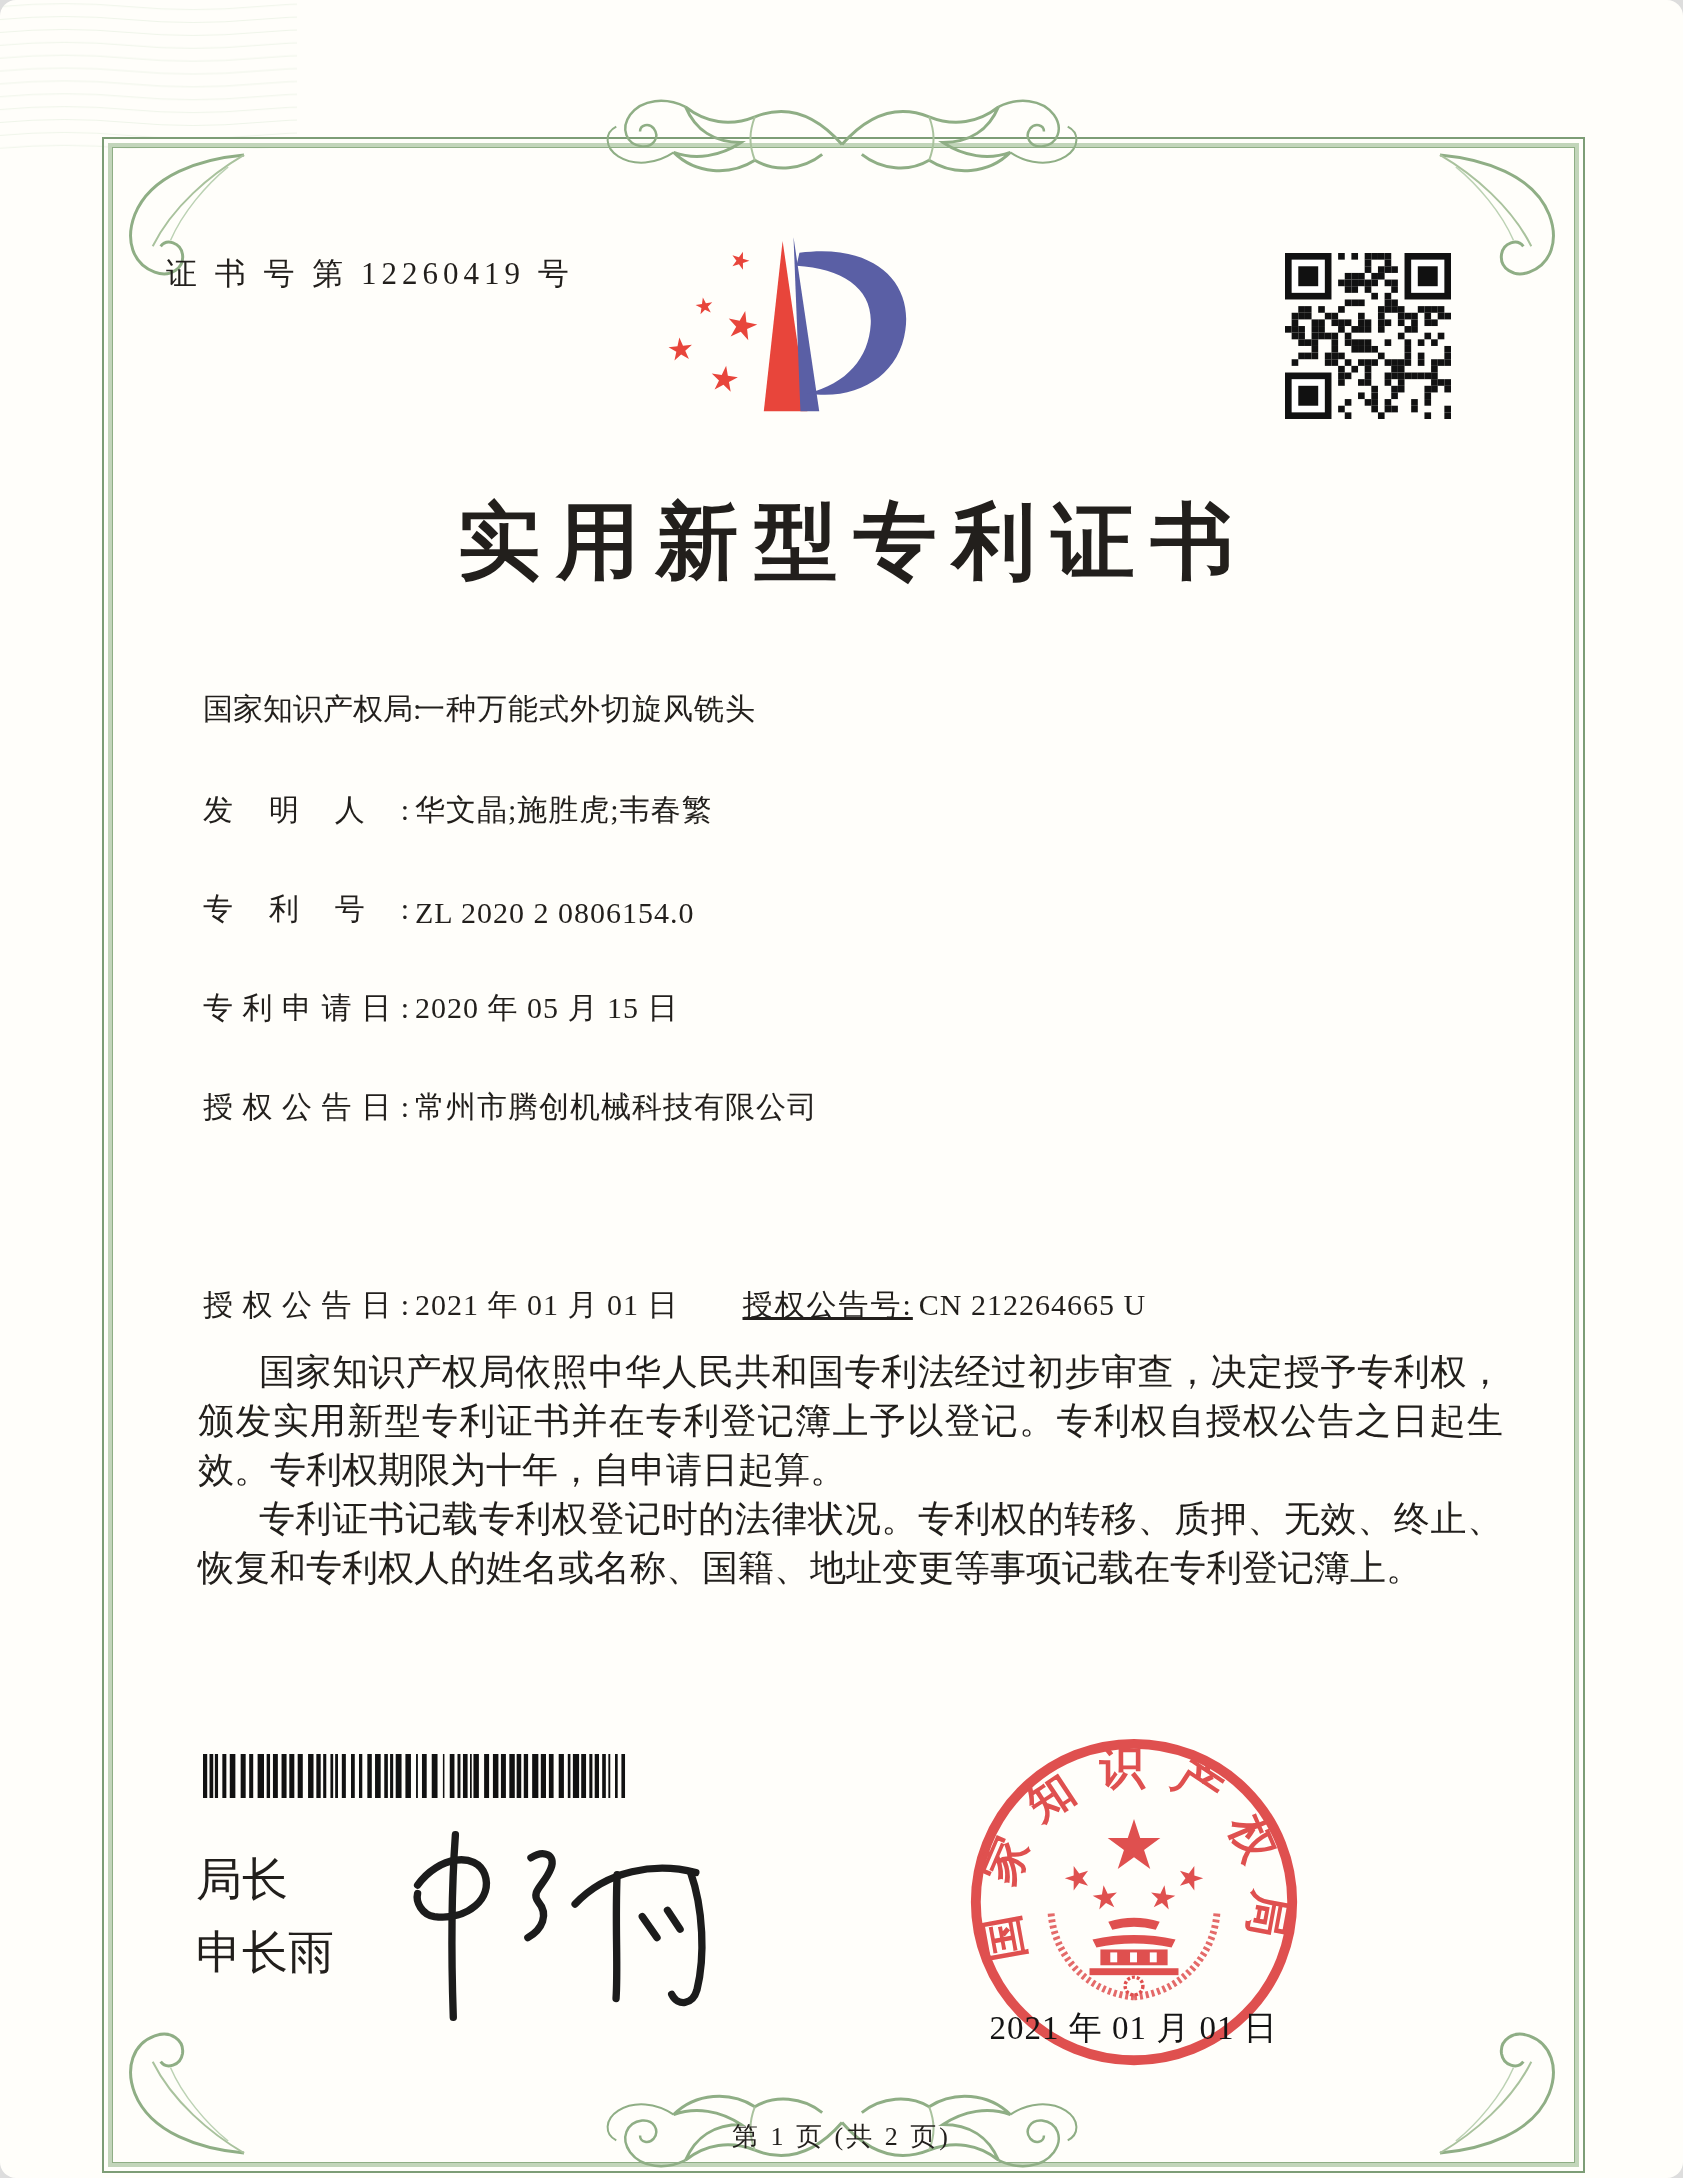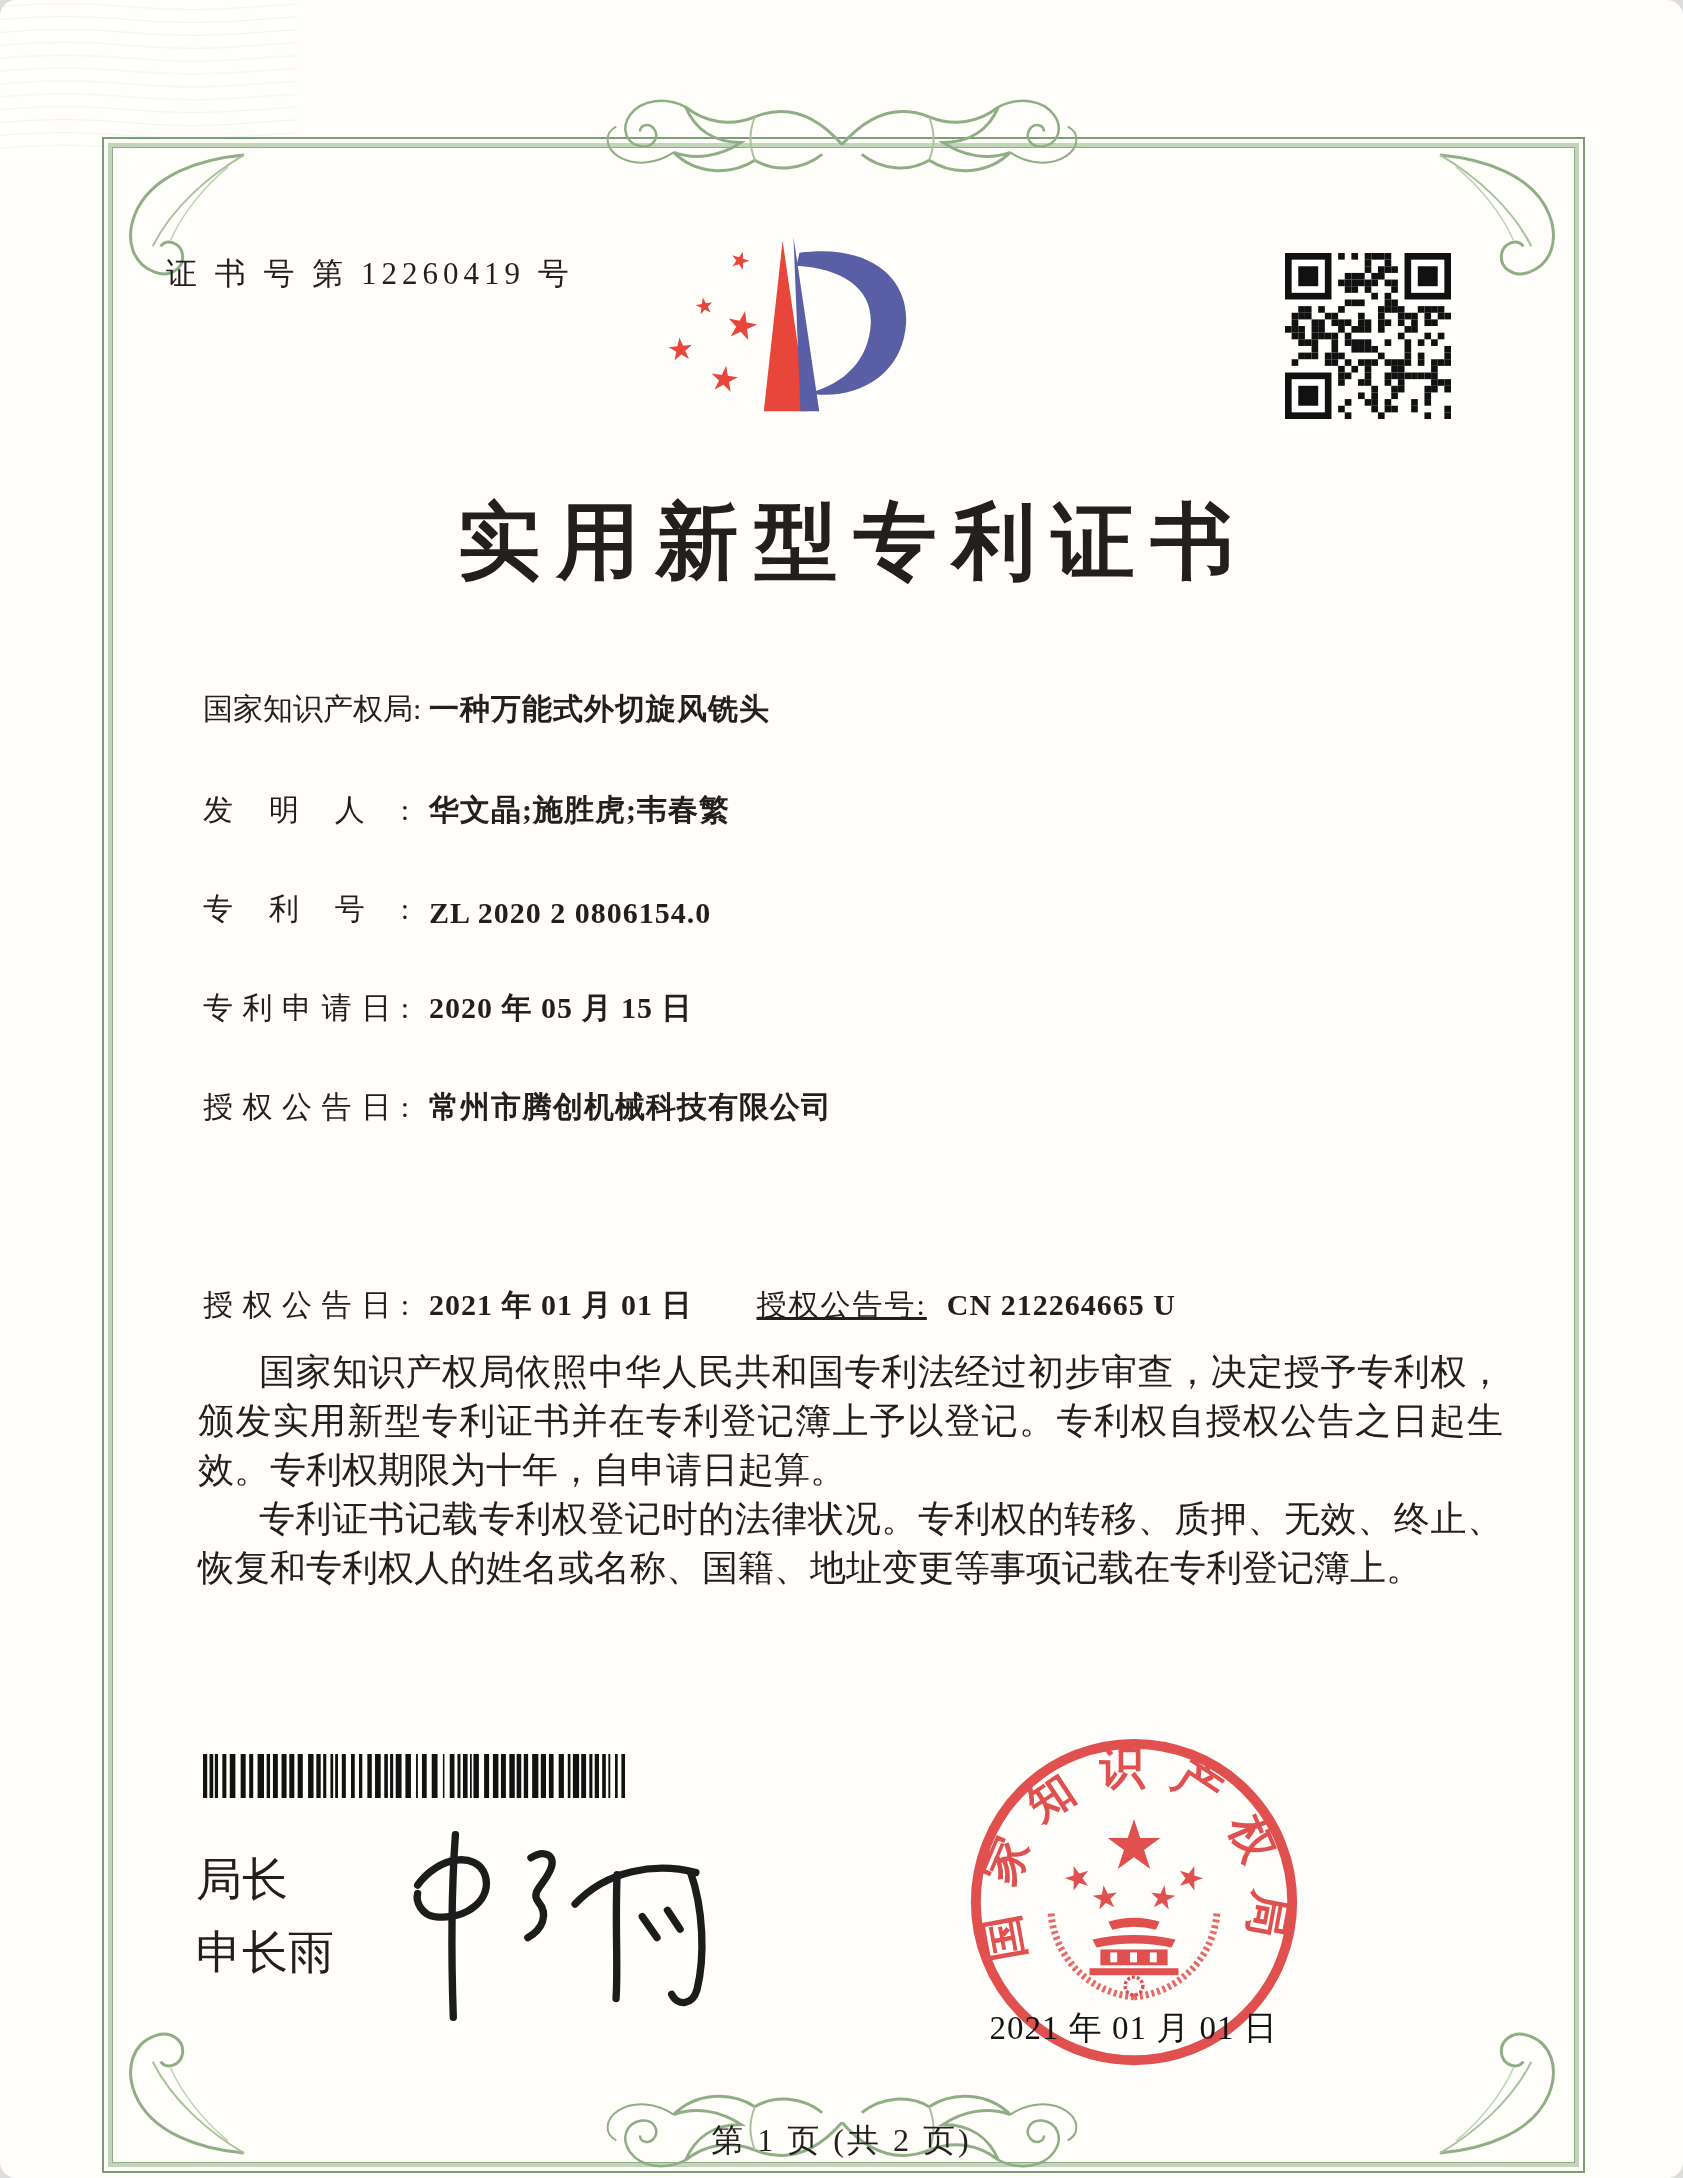--- a/index.html
+++ b/index.html
@@ -20,35 +20,35 @@
   
   .cert-no{left:166px;top:253px;font-size:31px;letter-spacing:5px;z-index:3;}
   .logo{left:645px;top:228px;width:297px;height:220px;z-index:3;}
   .qr{left:1285px;top:253px;width:166px;height:166px;z-index:3;}
   .doc-title{left:0;top:487px;width:1683px;text-align:center;
     font-size:83px;font-weight:700;letter-spacing:16px;z-index:3;margin-left:12px;}
   
   .field-row{left:203px;width:1307px;font-size:30px;white-space:nowrap;z-index:3;}
   .flabel{display:inline-block;width:206px;text-align:justify;text-align-last:justify;
     vertical-align:bottom;}
-  .fvalue{margin-left:20px;letter-spacing:1px;font-weight:bold;}
+  .fvalue{margin-left:6px;letter-spacing:1px;}
   .flabel2{display:inline-block;margin-left:64px;letter-spacing:2px;text-decoration:underline;}
   
   .body-text{left:198px;top:1348px;width:1305px;font-size:36px;line-height:49px;
     text-align:justify;z-index:3;}
   .body-text p{margin:0;text-indent:61px;}
   
   .barcode{left:203px;top:1754px;width:424px;height:44px;z-index:3;}
   .director{left:196px;top:1843px;font-size:46px;line-height:73px;
     font-family:"Liberation Sans","DejaVu Sans",sans-serif;z-index:3;}
   .signature{left:368px;top:1820px;width:368px;height:210px;z-index:4;}
   .seal{left:960px;top:1728px;width:348px;height:348px;z-index:3;opacity:.93;}
   .seal-date{left:975px;top:2006px;width:317px;text-align:center;font-size:33px;
     letter-spacing:1px;z-index:4;color:#141414;}
-  .footer{left:0;top:2119px;width:1683px;text-align:center;font-size:32px;
+  .footer{left:0;top:2119px;width:1683px;text-align:center;font-size:26px;
     letter-spacing:3px;z-index:3;}
 </style>
 </head>
 <body>
 
 <div id="page">
 
   <svg width="0" height="0" style="position:absolute">
     <defs>
       <path id="star5" d="M0,-10 L2.25,-3.09 L9.51,-3.09 L3.63,1.18 L5.88,8.09 L0,3.82 L-5.88,8.09 L-3.63,1.18 L-9.51,-3.09 L-2.25,-3.09 Z"></path>

